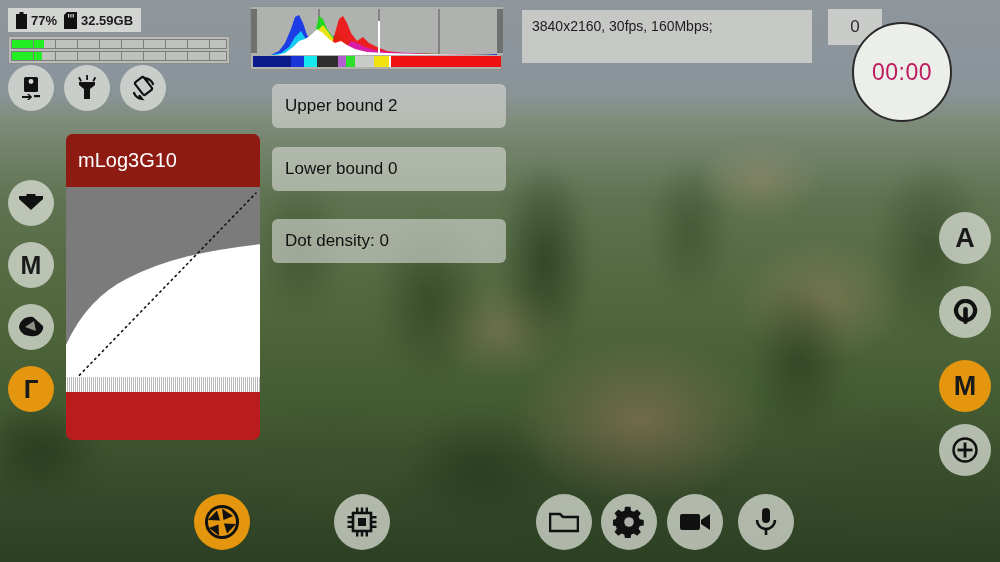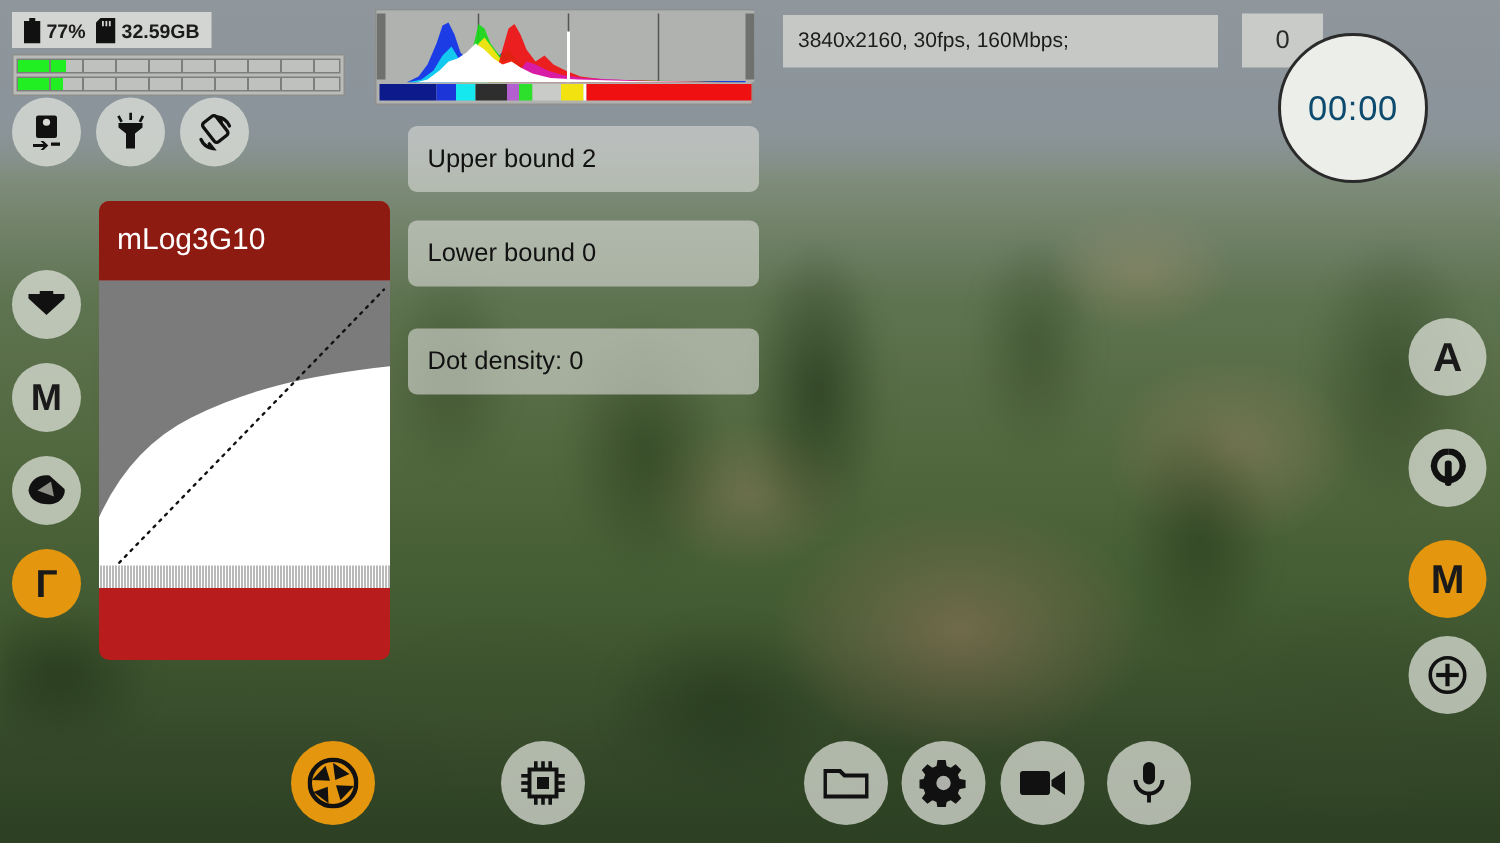--- a/index.html
+++ b/index.html
@@ -101,40 +101,40 @@
     background: #b0b2af;
     border: 1px solid #8e908d;
   }
   #histogram-plot { position: absolute; left:0; top:0; width:252px; height:48px; }
   #histogram-colorbar { position: absolute; left: 2px; bottom: 2px; width: 248px; height: 11px; display: flex; }
   #histogram-colorbar i { display: block; height: 100%; }
 
   
   #video-info {
     position: absolute; left: 522px; top: 10px;
-    width: 290px; height: 35px;
+    width: 290px; height: 53px;
     background: #c6c8c5;
     padding: 6px 10px;
     font-size: 14px; line-height: 20px; color: #1c1c1c;
   }
 
   
   #shot-counter {
     position: absolute; left: 828px; top: 9px;
     width: 54px; height: 36px;
     background: #c9cbc8;
     display: flex; align-items: center; justify-content: center;
     font-size: 17px; color: #2a2a2a;
   }
   #record-timer {
     position: absolute; left: 852px; top: 22px;
     width: 100px; height: 100px; border-radius: 50%;
     background: #eceeea; border: 2px solid #2a2a2a;
     display: flex; align-items: center; justify-content: center;
-    font-size: 23px; color: #0c4a6e; letter-spacing: .5px;
+    font-size: 23px; color: #be185d; letter-spacing: .5px;
   }
 
   
   .bound-panel {
     position: absolute; left: 272px;
     width: 234px; height: 44px;
     background: rgba(214,216,211,0.62);
     border-radius: 6px;
     display: flex; align-items: center;
     padding-left: 13px;

